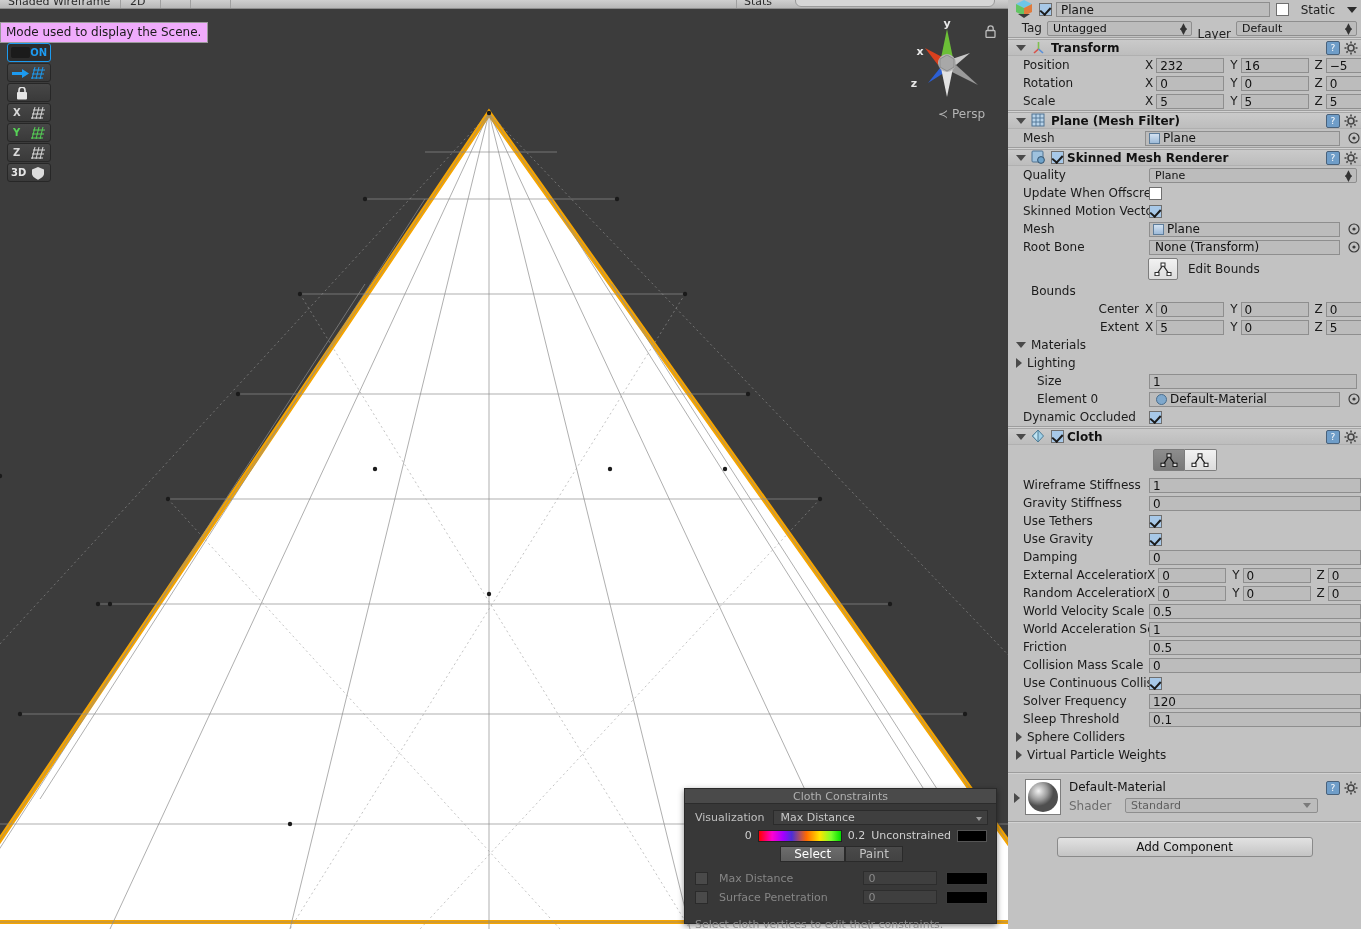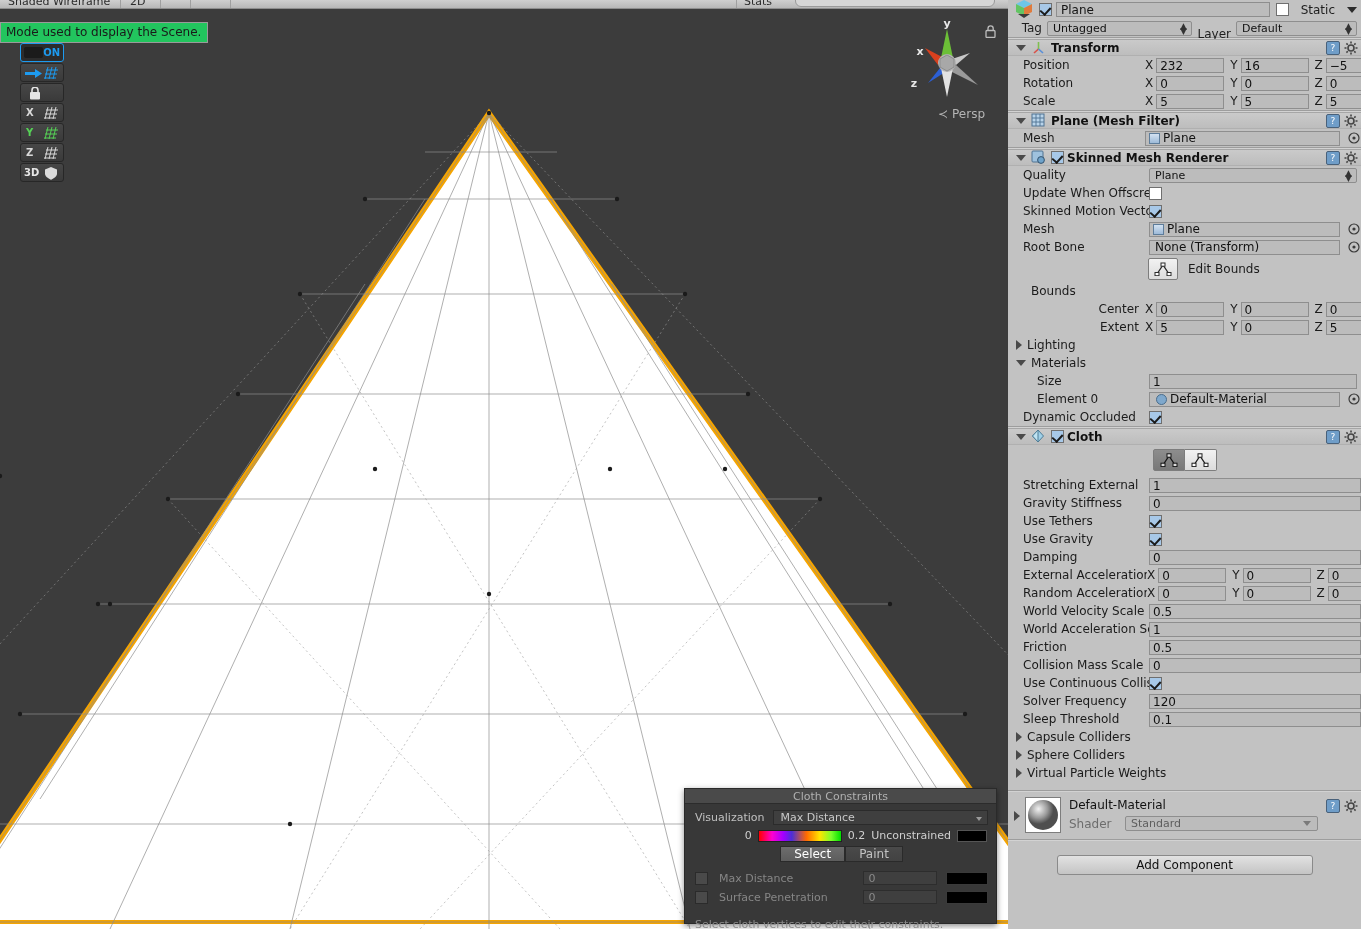--- a/index.html
+++ b/index.html
@@ -18,38 +18,38 @@
   .topstrip .tlabel { position:absolute; top:-5px; font-size:11px; color:#2b2b2b; white-space:nowrap;}
   .topstrip .tcell { position:absolute; top:-8px; height:16px; border-left:1px solid #a0a0a0;}
   .topstrip .tfield { position:absolute; top:-6px; height:13px; background:#d6d6d6; border:1px solid #9a9a9a; border-radius:6px;}
 
   
   .scene { position:absolute; left:0; top:9px; width:1008px; height:920px; overflow:hidden; background:#3c3c3c;}
   .scene-sky { position:absolute; inset:0; background:#3c3c3c;}
   .plane-wrap { position:absolute; left:0; top:0; width:1008px; height:920px;}
 
   
-  .scenetools { position:absolute; left:20px; top:14px; width:44px; z-index:30;}
+  .scenetools { position:absolute; left:7px; top:14px; width:44px; z-index:30;}
   .stbtn { width:44px; height:19px; margin-bottom:1px; border-radius:3px;
     background:linear-gradient(#474747,#3a3a3a); border:1px solid #272727;
     display:flex; align-items:center; justify-content:center; position:relative; }
   .stbtn.on { background:#2c2c2c; border:1px solid #1d9bf0; }
   .stbtn .onlabel{ color:#1d9bf0; font-size:10px; font-weight:bold; letter-spacing:0; position:absolute; right:3px;}
   .stbtn .onbox{ position:absolute; left:3px; top:3px; width:19px; height:11px; background:#1b1b1b; border-radius:2px;}
   .axlabel { color:#d9d9d9; font-size:10px; font-weight:bold; position:absolute; left:5px; top:3px; }
   .axlabel.g { color:#56d156; }
   .gridicon { position:absolute; right:4px; top:3px; width:15px; height:13px; }
   .eyeicon  { position:absolute; left:4px; top:3px; }
   .lockicon { position:absolute; left:8px; top:3px; }
   .arrowicon{ position:absolute; left:4px; top:4px; }
   .td3 { color:#e6e6e6; font-size:10px; font-weight:bold; position:absolute; left:3px; top:3px;}
 
   
   .tooltip { position:absolute; left:0px; top:13px; z-index:60;
-    background:#22c55e; border:1px solid #9a9a9a; color:#1a1a1a;
+    background:#f0abfc; border:1px solid #9a9a9a; color:#1a1a1a;
     padding:2px 6px 3px 5px; font-size:12px; white-space:nowrap; }
 
   
   .gizmo { position:absolute; right:18px; top:4px; width:86px; height:105px; z-index:25;}
   .persp { position:absolute; right:23px; top:98px; color:#b5b5b5; font-size:12px; z-index:25;}
   .scenelock { position:absolute; right:12px; top:16px; z-index:25;}
 
   
   .ccpanel { position:absolute; left:684px; top:779px; width:313px; height:136px; z-index:40;
     background:#383838; border:1px solid #2a2a2a; box-shadow:0 2px 6px rgba(0,0,0,.45);}
@@ -607,26 +607,26 @@
           <span class="axs">X</span>
           <span class="pfield" style="width:68px;">5</span>
           <span class="axs" style="margin-left:6px;">Y</span>
           <span class="pfield" style="width:68px;">0</span>
           <span class="axs" style="margin-left:6px;">Z</span>
           <span class="pfield" style="width:68px;">5</span>
         </span>
       </div>
 
       <div class="prow" style="padding-left:8px;">
+        <span class="tri down"></span>
+        <span class="plabel">Materials</span>
+      </div>
+      <div class="prow" style="padding-left:8px;">
         <span class="tri right"></span>
         <span class="plabel">Lighting</span>
-      </div>
-      <div class="prow" style="padding-left:8px;">
-        <span class="tri down"></span>
-        <span class="plabel">Materials</span>
       </div>
       <div class="prow">
         <span class="plabel" style="width:126px;padding-left:14px;">Size</span>
         <span class="pfield" style="flex:1;margin-right:4px;">1</span>
       </div>
       <div class="prow">
         <span class="plabel" style="width:126px;padding-left:14px;">Element 0</span>
         <span class="objfield" style="margin-right:4px;">
           <span style="margin-left:3px;display:flex;">
             <svg width="11" height="11">
@@ -688,21 +688,21 @@
               <path d="M3 12 L9 3 L15 12" fill="none" stroke="#1c1c1c" stroke-width="1.3"></path>
               <rect x="1" y="10.2" width="4" height="3.4" fill="#fff" stroke="#1c1c1c"></rect>
               <rect x="13" y="10.2" width="4" height="3.4" fill="#fff" stroke="#1c1c1c"></rect>
               <rect x="7" y="0.8" width="4" height="3.4" fill="#fff" stroke="#1c1c1c"></rect>
             </svg>
         </span>
       </div>
 
       <div>
         <div class="prow">
-          <span class="plabel" style="width:126px;">Stretching External</span>
+          <span class="plabel" style="width:126px;">Wireframe Stiffness</span>
           <span class="pfield" style="flex:1;margin-right:0px;">1</span>
         </div>
         <div class="prow">
           <span class="plabel" style="width:126px;">Gravity Stiffness</span>
           <span class="pfield" style="flex:1;">0</span>
         </div>
         <div class="prow">
           <span class="plabel" style="width:126px;">Use Tethers</span>
           <span class="ckbox blue on"></span>
         </div>
@@ -756,24 +756,20 @@
           <span class="plabel" style="width:126px;white-space:nowrap;overflow:hidden;">Use Continuous Collision</span>
           <span class="ckbox blue on"></span>
         </div>
         <div class="prow">
           <span class="plabel" style="width:126px;">Solver Frequency</span>
           <span class="pfield" style="flex:1;">120</span>
         </div>
         <div class="prow">
           <span class="plabel" style="width:126px;">Sleep Threshold</span>
           <span class="pfield" style="flex:1;">0.1</span>
-        </div>
-        <div class="prow" style="padding-left:8px;">
-          <span class="tri right"></span>
-          <span class="plabel">Capsule Colliders</span>
         </div>
         <div class="prow" style="padding-left:8px;">
           <span class="tri right"></span>
           <span class="plabel">Sphere Colliders</span>
         </div>
         <div class="prow" style="padding-left:8px;">
           <span class="tri right"></span>
           <span class="plabel">Virtual Particle Weights</span>
         </div>
       </div>

